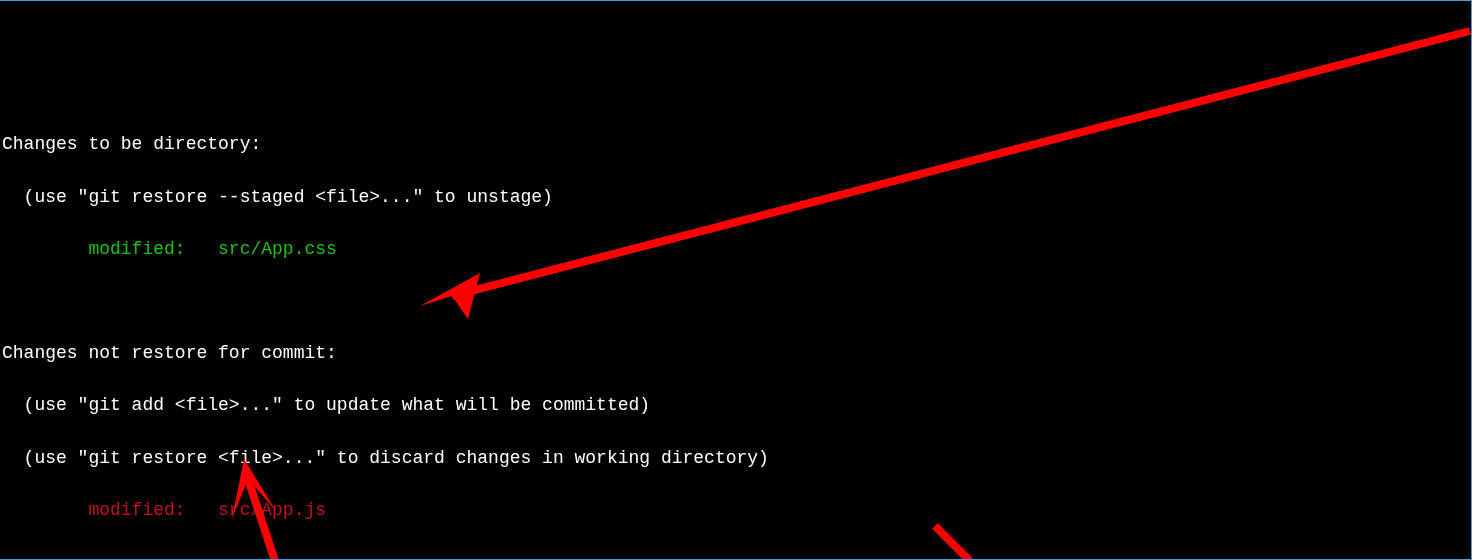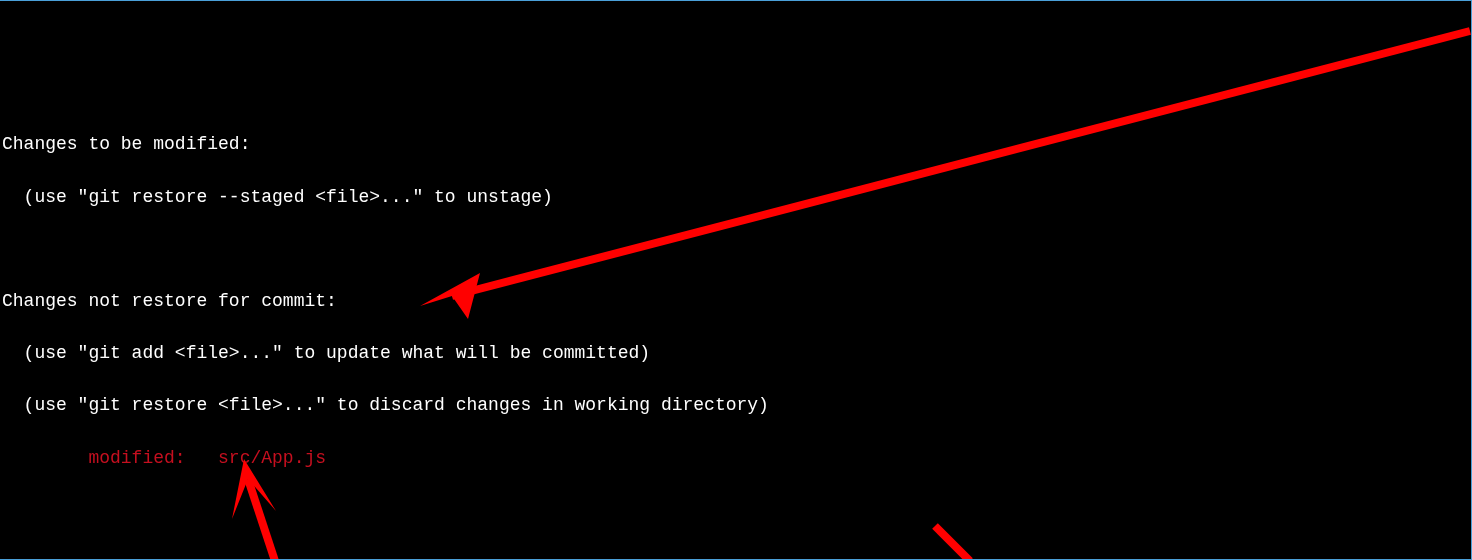--- a/index.html
+++ b/index.html
@@ -37,22 +37,23 @@
       left: 0;
       pointer-events: none;
     }
   </style>
 </head>
 <body>
 
 
 
 <div class="term">
-<div class="line"><span class="white">Changes to be modified:</span></div>
+<div class="line"><span class="white">Changes to be directory:</span></div>
 <div class="line"><span class="white">  (use "git restore --staged &lt;file&gt;..." to unstage)</span></div>
+<div class="line"><span class="bright-green">        modified:   src/App.css</span></div>
 <div class="line"> </div>
 <div class="line"><span class="white">Changes not restore for commit:</span></div>
 <div class="line"><span class="white">  (use "git add &lt;file&gt;..." to update what will be committed)</span></div>
 <div class="line"><span class="white">  (use "git restore &lt;file&gt;..." to discard changes in working directory)</span></div>
 <div class="line"><span class="red">        modified:   src/App.js</span></div>
 <div class="line"> </div>
 
 
 
 

